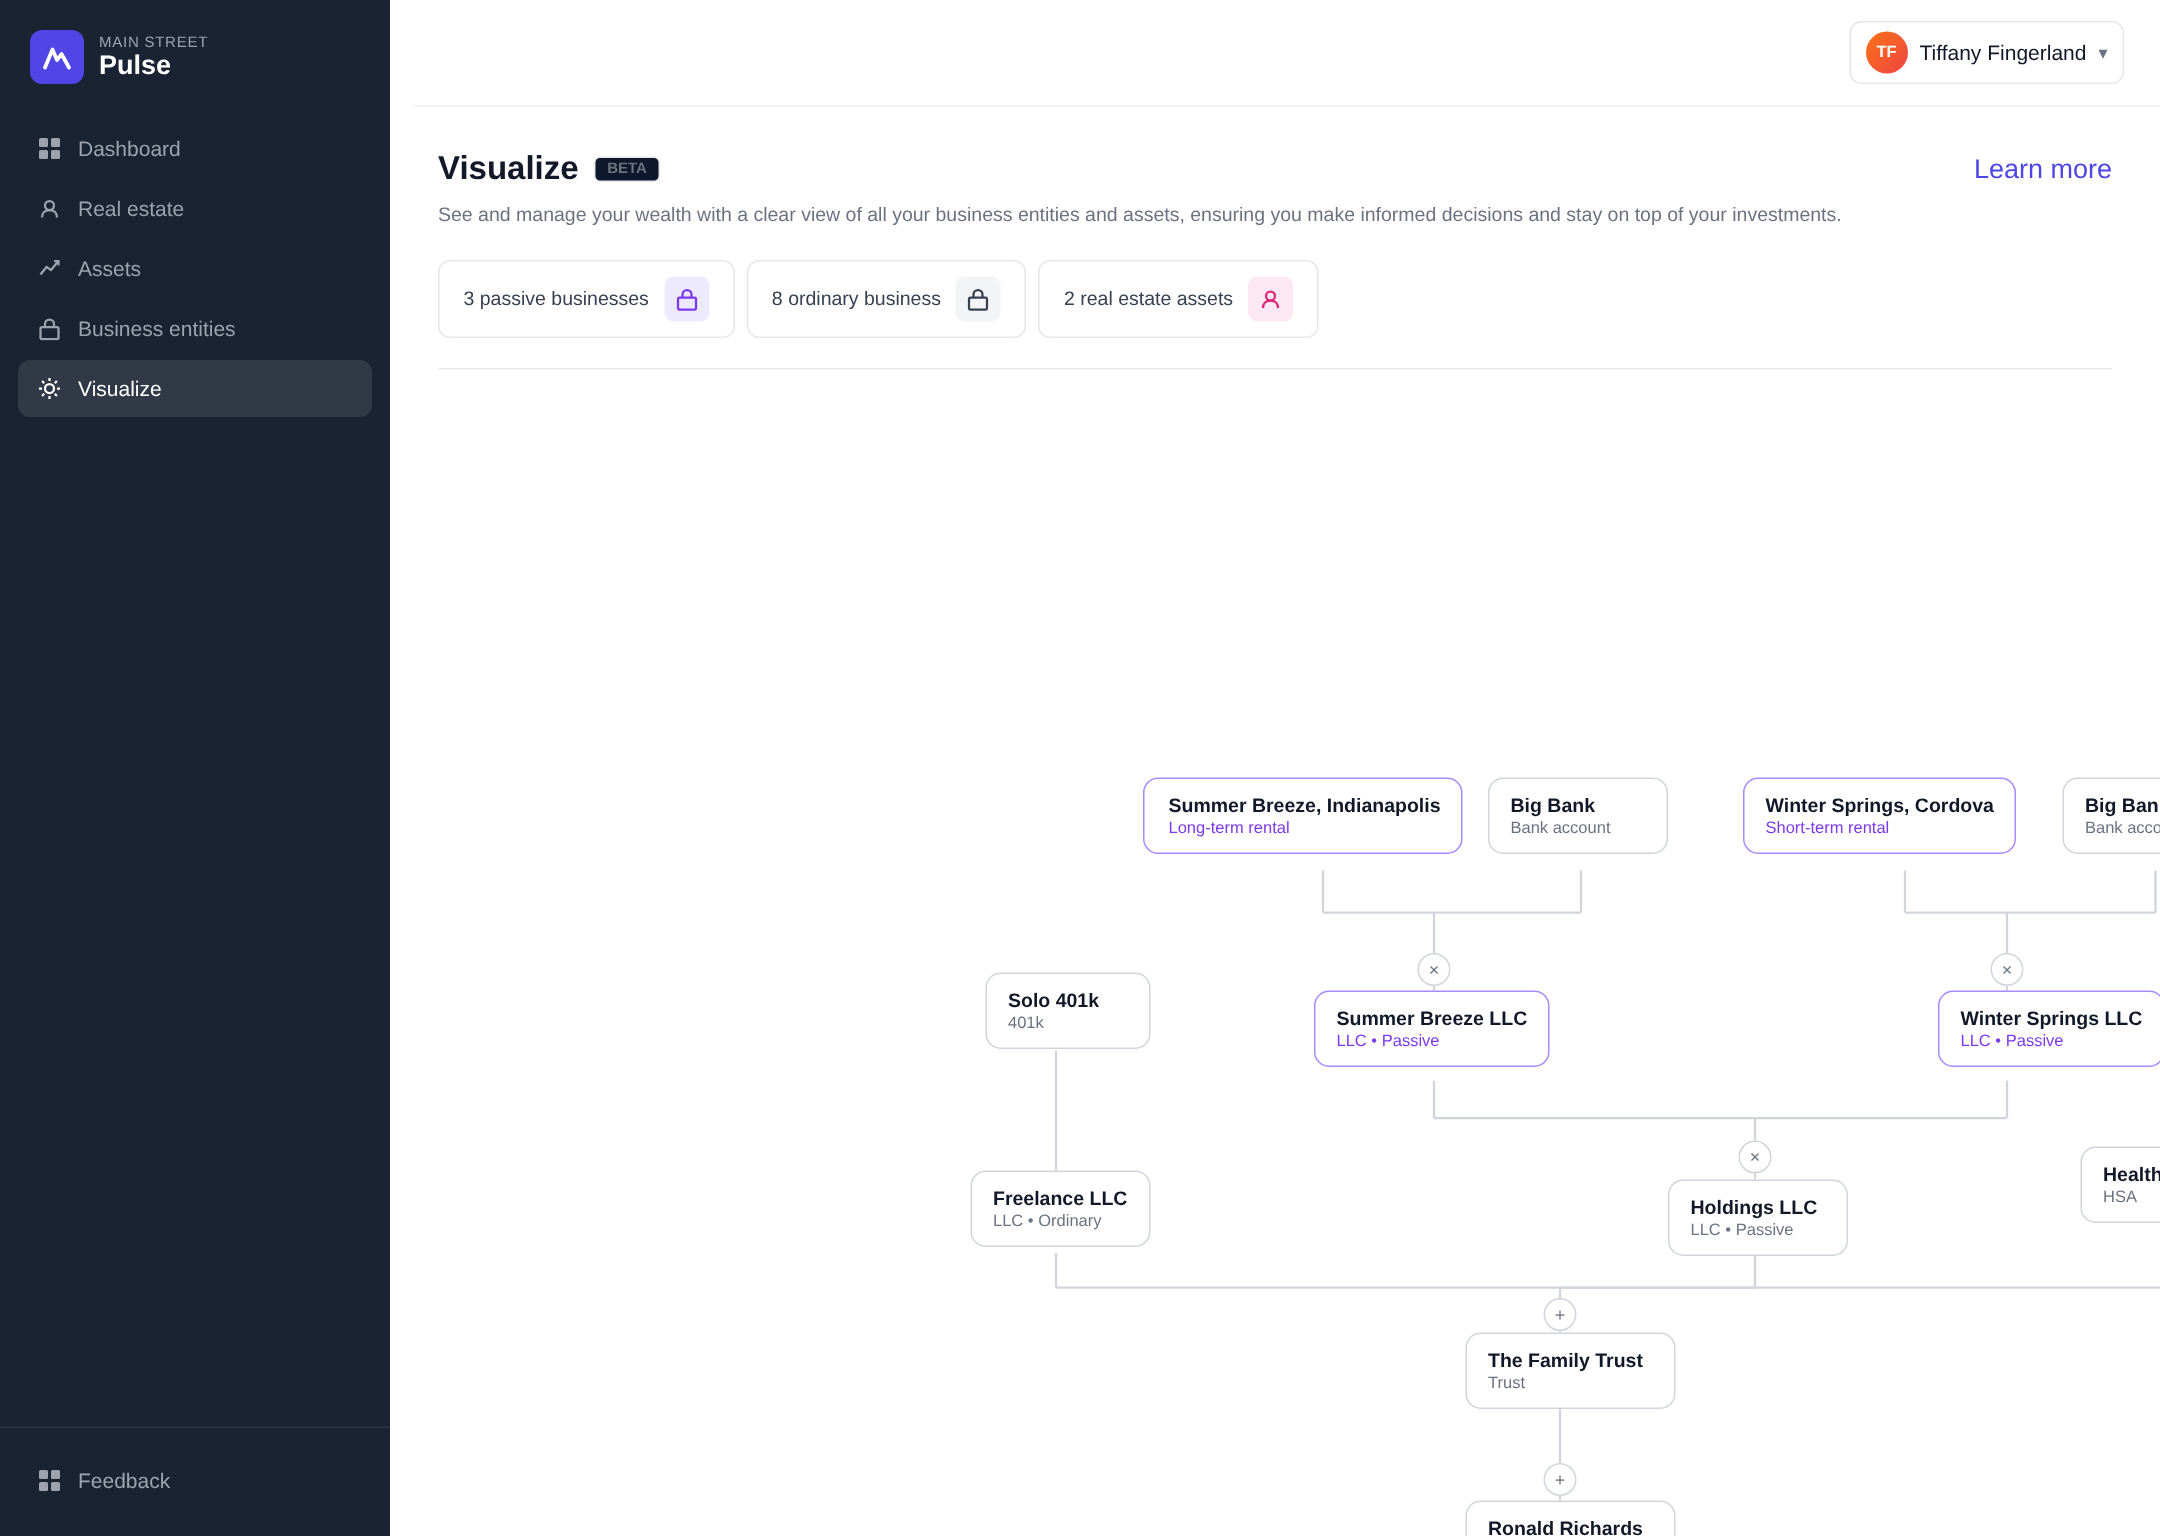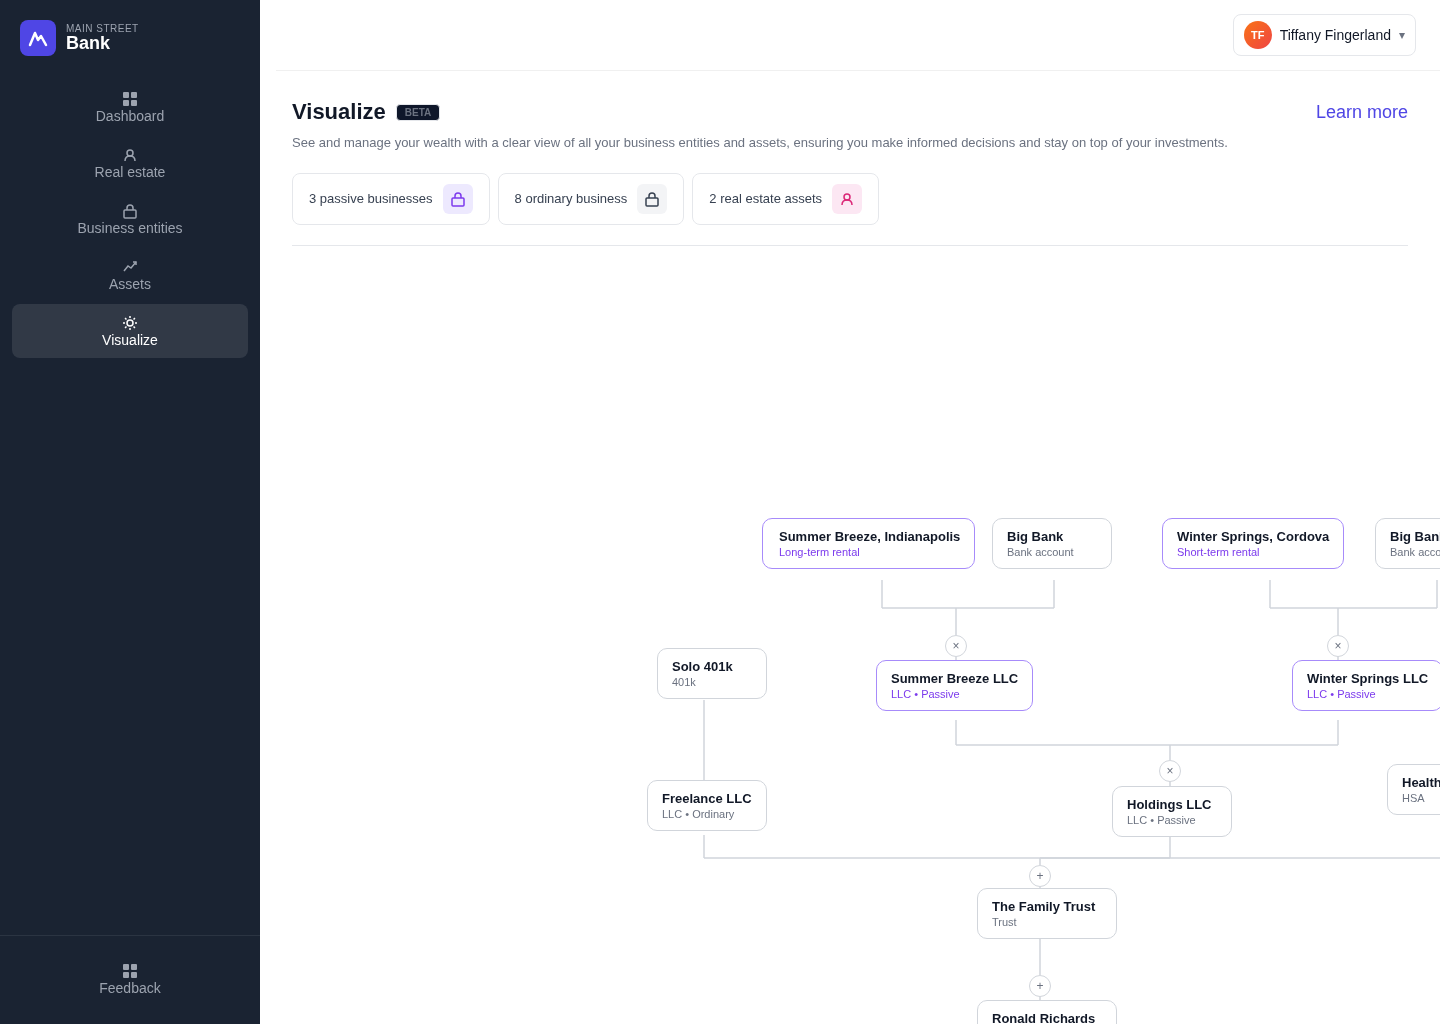--- a/index.html
+++ b/index.html
@@ -50,28 +50,28 @@
       font-weight: 700;
       color: #fff;
     }
     .sidebar-nav {
       flex: 1;
       padding: 0 12px;
     }
     .nav-item {
       display: flex;
       align-items: center;
+      gap: 10px;
       padding: 10px 12px;
       border-radius: 8px;
       cursor: pointer;
       color: #9ca3af;
       font-size: 14px;
       margin-bottom: 2px;
       transition: background 0.15s;
-      flex-direction: column;
     }
     .nav-item.active { color: #fff; background: rgba(255,255,255,0.1); }
     .nav-item .nav-icon {
       width: 18px;
       height: 18px;
       display: flex;
       align-items: center;
       justify-content: center;
       font-size: 15px;
     }
@@ -281,21 +281,21 @@
 
 <div class="sidebar">
   <div class="sidebar-logo">
     <div class="logo-icon">
       <svg width="22" height="22" viewBox="0 0 22 22" fill="none">
         <path d="M3 18 L8 6 L11 13 L14 9 L19 18" stroke="white" stroke-width="2.5" stroke-linecap="round" stroke-linejoin="round" fill="none"></path>
       </svg>
     </div>
     <div class="logo-text">
       <span class="main-street">MAIN STREET</span>
-      <span class="pulse">Bank</span>
+      <span class="pulse">Pulse</span>
     </div>
   </div>
 
   <div class="sidebar-nav">
     <div class="nav-item">
       <span class="nav-icon">
         <svg width="16" height="16" viewBox="0 0 16 16" fill="currentColor">
             <rect x="1" y="1" width="6" height="6" rx="1"></rect>
             <rect x="9" y="1" width="6" height="6" rx="1"></rect>
             <rect x="1" y="9" width="6" height="6" rx="1"></rect>
@@ -309,34 +309,34 @@
         <svg width="16" height="16" viewBox="0 0 16 16" fill="none" stroke="currentColor" stroke-width="1.5">
             <circle cx="8" cy="6" r="3"></circle>
             <path d="M3 14c0-3 2-5 5-5s5 2 5 5"></path>
           </svg>
       </span>
       <span>Real estate</span>
     </div>
     <div class="nav-item">
       <span class="nav-icon">
         <svg width="16" height="16" viewBox="0 0 16 16" fill="none" stroke="currentColor" stroke-width="1.5">
+            <path d="M2 12 L6 7 L9 9 L14 3"></path>
+            <path d="M11 3h3v3"></path>
+          </svg>
+      </span>
+      <span>Assets</span>
+    </div>
+    <div class="nav-item">
+      <span class="nav-icon">
+        <svg width="16" height="16" viewBox="0 0 16 16" fill="none" stroke="currentColor" stroke-width="1.5">
             <rect x="2" y="7" width="12" height="8" rx="1"></rect>
             <path d="M5 7V5a3 3 0 016 0v2"></path>
           </svg>
       </span>
       <span>Business entities</span>
-    </div>
-    <div class="nav-item">
-      <span class="nav-icon">
-        <svg width="16" height="16" viewBox="0 0 16 16" fill="none" stroke="currentColor" stroke-width="1.5">
-            <path d="M2 12 L6 7 L9 9 L14 3"></path>
-            <path d="M11 3h3v3"></path>
-          </svg>
-      </span>
-      <span>Assets</span>
     </div>
     <div class="nav-item active">
       <span class="nav-icon">
         <svg width="16" height="16" viewBox="0 0 16 16" fill="none" stroke="currentColor" stroke-width="1.5">
             <circle cx="8" cy="8" r="3"></circle>
             <path d="M8 1v2M8 13v2M1 8h2M13 8h2M3.05 3.05l1.41 1.41M11.54 11.54l1.41 1.41M3.05 12.95l1.41-1.41M11.54 4.46l1.41-1.41"></path>
           </svg>
       </span>
       <span>Visualize</span>
     </div>

